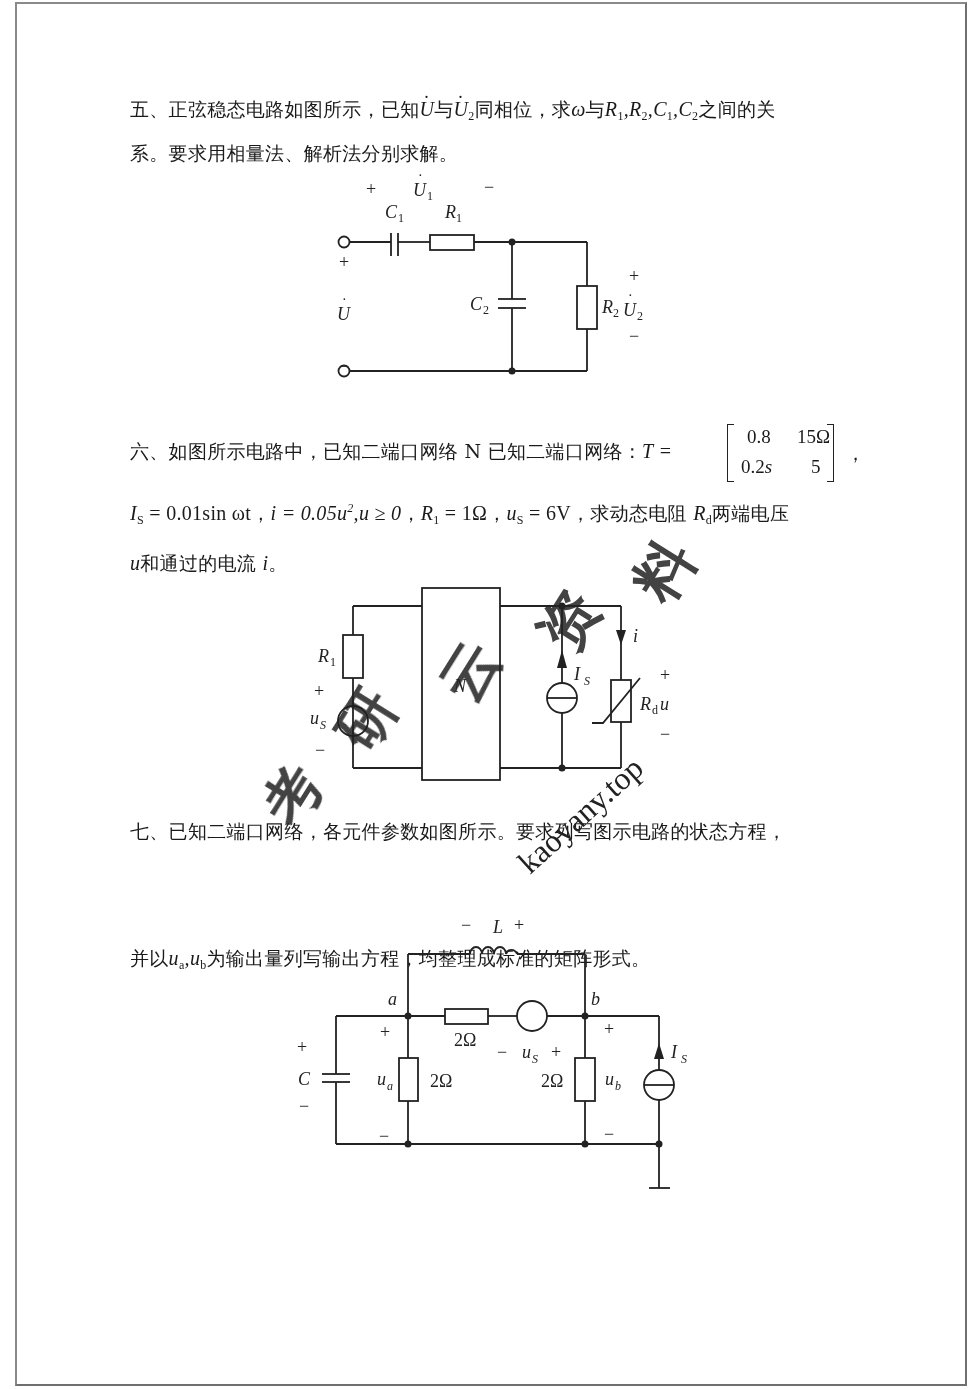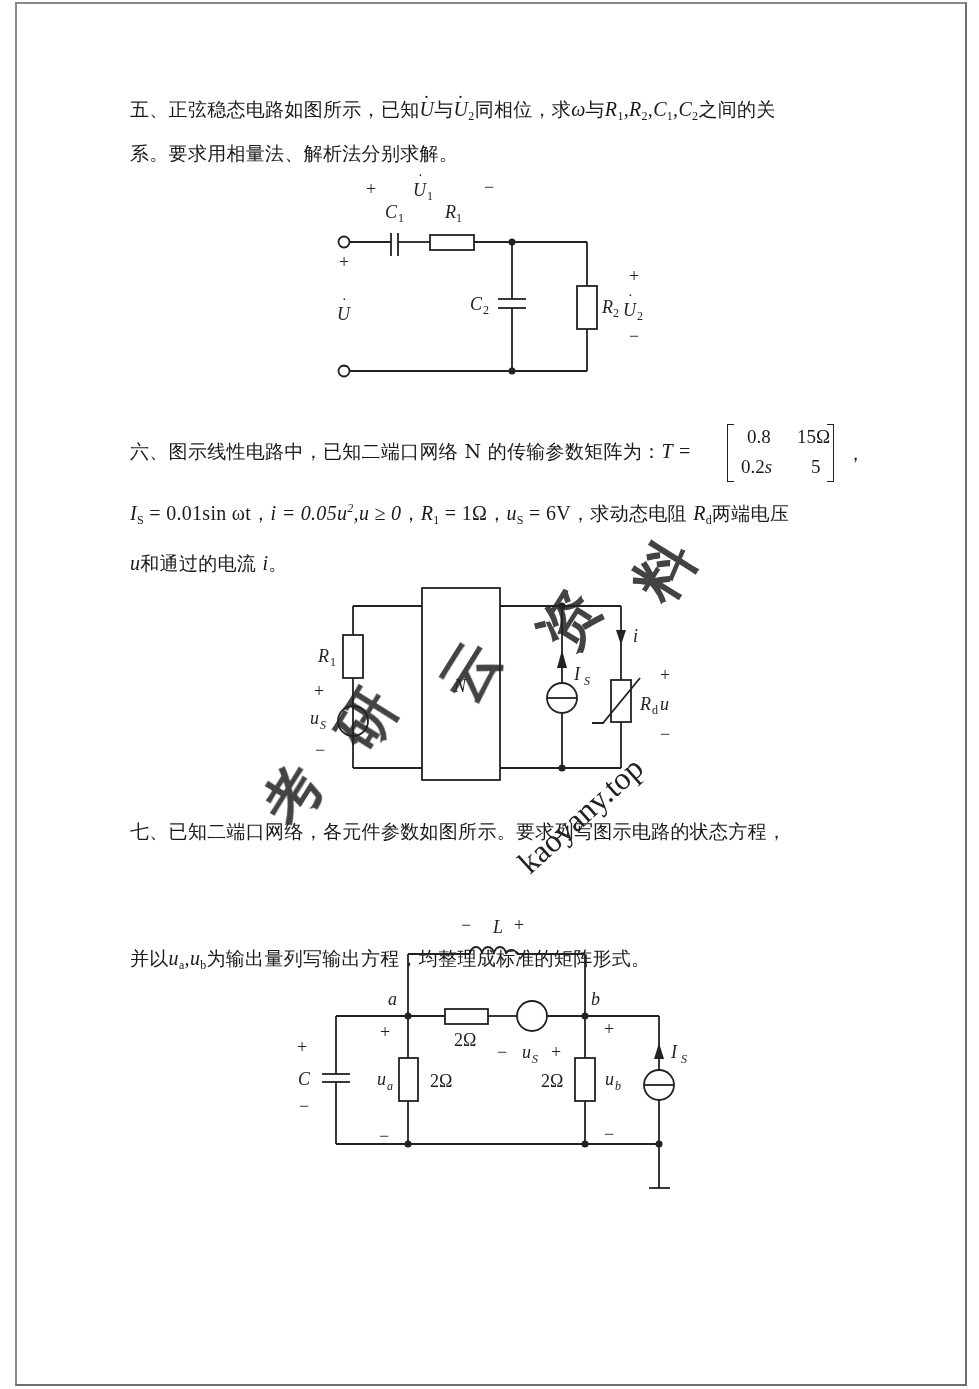--- a/index.html
+++ b/index.html
@@ -80,21 +80,21 @@
     <text x="613" y="317" font-size="12">2</text>
     <text x="623" y="316" font-style="italic">U</text>
     <text x="628" y="300" font-size="14">·</text>
     <text x="637" y="320" font-size="12">2</text>
     <text x="629" y="282">+</text>
     <text x="629" y="342">−</text>
   </g>
 </svg>
 
 <div class="line" style="top:441px;">
-  <span>六、图示线性电路中，已知二端口网络 N 的传输参数矩阵为：</span><span class="m">T =</span>
+  <span>六、如图所示电路中，已知二端口网络 N 已知二端口网络：</span><span class="m">T =</span>
 </div>
 <div class="matrix">
   <div class="br bl"></div>
   <div class="br brr"></div>
   <span class="cell" style="left:20px;top:2px;">0.8</span>
   <span class="cell" style="left:70px;top:2px;text-align:right;">15Ω</span>
   <span class="cell" style="left:14px;top:32px;text-align:right;">0.2<i>s</i></span>
   <span class="cell" style="left:84px;top:32px;">5</span>
 </div>
 <div class="line" style="top:443px;left:846px;">，</div>

